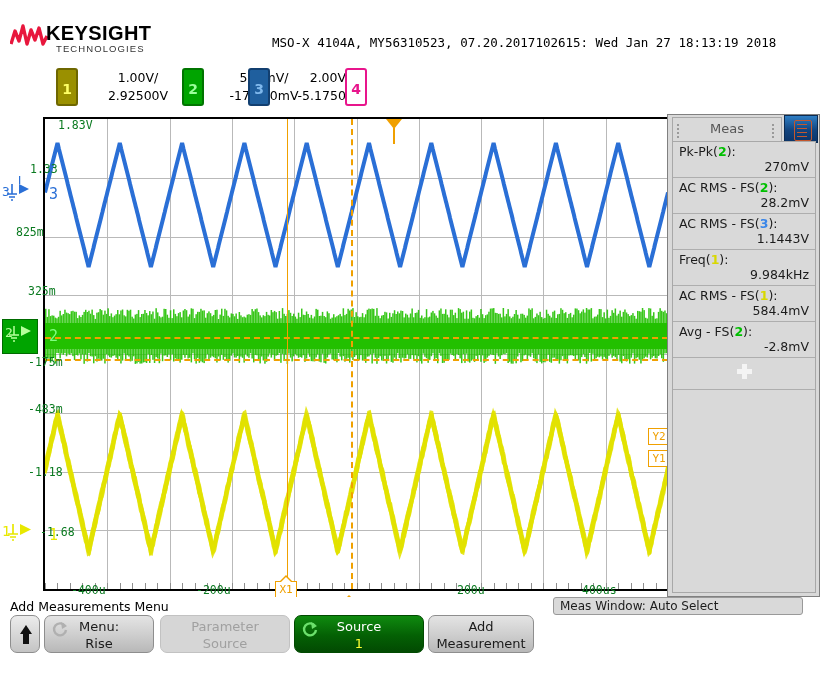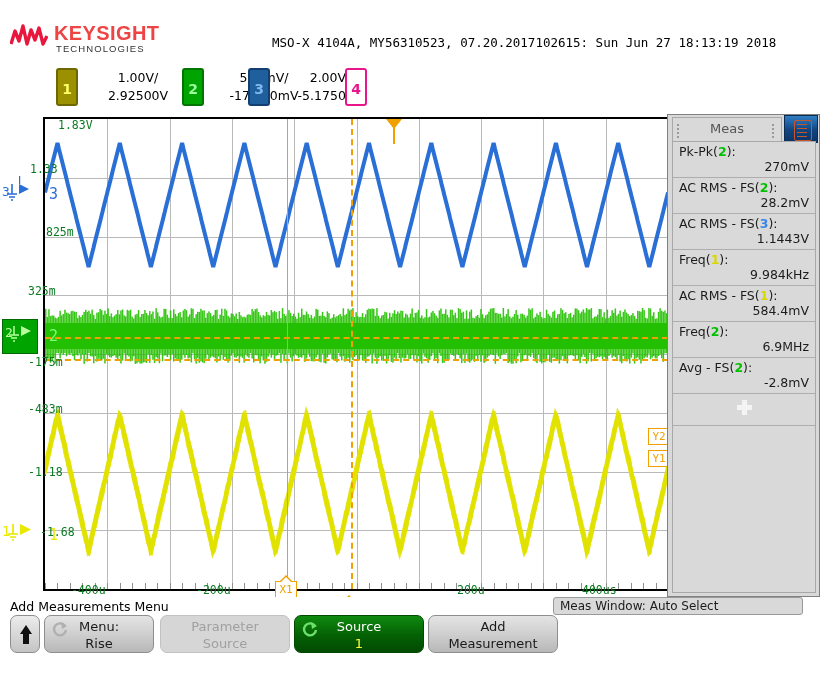--- a/index.html
+++ b/index.html
@@ -7,22 +7,22 @@
     width:820px;height:680px;background:#ffffff;
     font-family:"DejaVu Sans","Liberation Sans",sans-serif;
     font-size:12px;color:#1a1a1a;overflow:hidden;position:relative;
   }
   .abs{position:absolute;}
 
   
   #header{position:absolute;left:0;top:0;width:820px;height:60px;background:#fff;}
   #logo{position:absolute;left:10px;top:22px;width:150px;height:34px;}
   #logo-wave{position:absolute;left:0;top:2px;width:38px;height:24px;}
-  #logo-name{position:absolute;left:44px;top:0px;font-size:20px;font-weight:bold;
-    letter-spacing:.4px;color:#ef4444;font-family:"Liberation Sans",sans-serif;}
+  #logo-name{position:absolute;left:36px;top:0px;font-size:20px;font-weight:bold;
+    letter-spacing:.4px;color:#000000;font-family:"Liberation Sans",sans-serif;}
   #logo-sub{position:absolute;left:46px;top:21px;font-size:9.5px;letter-spacing:1.1px;
     color:#333;font-family:"Liberation Sans",sans-serif;}
   #title{position:absolute;left:272px;top:35px;font-size:12.5px;color:#000;
     font-family:"DejaVu Sans Mono","Liberation Mono",monospace;white-space:nowrap;}
 
   
   #toolbar{position:absolute;left:0;top:60px;width:820px;height:54px;background:#fff;}
   .chbox{position:absolute;top:8px;width:22px;height:38px;border-radius:3px;
     box-sizing:border-box;border:2px solid #000;text-align:center;line-height:38px;
     font-size:14px;font-weight:bold;}
@@ -142,21 +142,21 @@
 <body>
 
 <div id="header">
   <div id="logo">
     <svg id="logo-wave" viewBox="0 0 38 24">
       <path d="M1 20 L5 7 L9 17 L13 2 L17 20 L21 6 L25 16 L29 4 L33 20 L37 12" fill="none" stroke="#e8173d" stroke-width="3.4" stroke-linejoin="round"></path>
     </svg>
     <div id="logo-name">KEYSIGHT</div>
     <div id="logo-sub">TECHNOLOGIES</div>
   </div>
-  <div id="title">MSO-X 4104A, MY56310523, 07.20.2017102615: Sun Jun 27 18:13:19 2018</div>
+  <div id="title">MSO-X 4104A, MY56310523, 07.20.2017102615: Wed Jan 27 18:13:19 2018</div>
 </div>
 
 <div id="toolbar">
 
   <div id="btn-file">
     <div class="doc">
       <i style="top:4px"></i>
         <i style="top:8px"></i>
         <i style="top:12px"></i>
         <i style="top:16px"></i>
@@ -1122,21 +1122,21 @@
     <div class="cursor-h" style="top:240px;"></div>
 
     <div id="trigmark">
       <div class="tri"></div>
         <div class="stem"></div>
     </div>
   </div>
 
   <div class="vlabel" style="left:58px;top:4px;">1.83V</div>
   <div class="vlabel" style="left:30px;top:48px;">1.33</div>
-  <div class="vlabel" style="left:46px;top:111px;text-align:center;">825m</div>
+  <div class="vlabel" style="left:16px;top:111px;text-align:center;">825m</div>
   <div class="vlabel" style="left:28px;top:170px;">325m</div>
   <div class="vlabel" style="left:28px;top:241px;">-175m</div>
   <div class="vlabel" style="left:28px;top:288px;">-483m</div>
   <div class="vlabel" style="left:28px;top:351px;">-1.18</div>
   <div class="vlabel" style="left:40px;top:411px;">-1.68</div>
 
   <div class="tlabel" style="left:71px;top:469px;">-400u</div>
   <div class="tlabel" style="left:196px;top:469px;">-200u</div>
   <div class="tlabel" style="left:457px;top:469px;">200u</div>
   <div class="tlabel" style="left:582px;top:469px;">400us</div>
@@ -1187,24 +1187,20 @@
       </div>
       <div class="meas-item">
         <div class="meas-label">Freq(<span class="chtok" style="color: rgb(216, 216, 0);">1</span>):</div>
         <div class="meas-value">9.984kHz</div>
       </div>
       <div class="meas-item">
         <div class="meas-label">AC RMS - FS(<span class="chtok" style="color: rgb(216, 216, 0);">1</span>):</div>
         <div class="meas-value">584.4mV</div>
       </div>
       <div class="meas-item">
-        <div class="meas-label">Freq(<span class="chtok" style="color: rgb(0, 192, 0);">2</span>):</div>
-        <div class="meas-value">6.9MHz</div>
-      </div>
-      <div class="meas-item">
         <div class="meas-label">Avg - FS(<span class="chtok" style="color: rgb(0, 192, 0);">2</span>):</div>
         <div class="meas-value">-2.8mV</div>
       </div>
       <div class="plus-row"><span class="plus"><i class="h"></i><i class="v"></i></span></div>
     </div>
 </div>
 
 <div id="bottom">
   <div id="menu-title">Add Measurements Menu</div>
   <div id="meas-window">Meas Window: Auto Select</div>
@@ -1230,17 +1226,17 @@
 
   <div class="sbtn" style="left:294px;width:130px;background:linear-gradient(180deg,#0f8a0f 0%,#046004 55%,#024a02 100%);border:1px solid #014a01;color:#ffffff;">
     <svg class="knob" viewBox="0 0 17 17">
       <path d="M13 5 A6 6 0 1 0 14 9" fill="none" stroke="#6ce06c" stroke-width="2.4"></path>
       <path d="M9 1 L15 5 L10 8 Z" fill="#6ce06c"></path>
     </svg>
     <div class="l1">Source</div>
     <div class="l2" style="color:#ffff33;">1</div>
   </div>
 
-  <div class="sbtn" style="left:428px;width:130px;background:linear-gradient(180deg,#e4e4e4 0%,#cfcfcf 50%,#b8b8b8 100%);border:1px solid #8e8e8e;">
+  <div class="sbtn" style="left:428px;width:106px;background:linear-gradient(180deg,#e4e4e4 0%,#cfcfcf 50%,#b8b8b8 100%);border:1px solid #8e8e8e;">
     <div class="l1">Add</div>
     <div class="l2">Measurement</div>
   </div>
 </div>
 
 </body></html>

